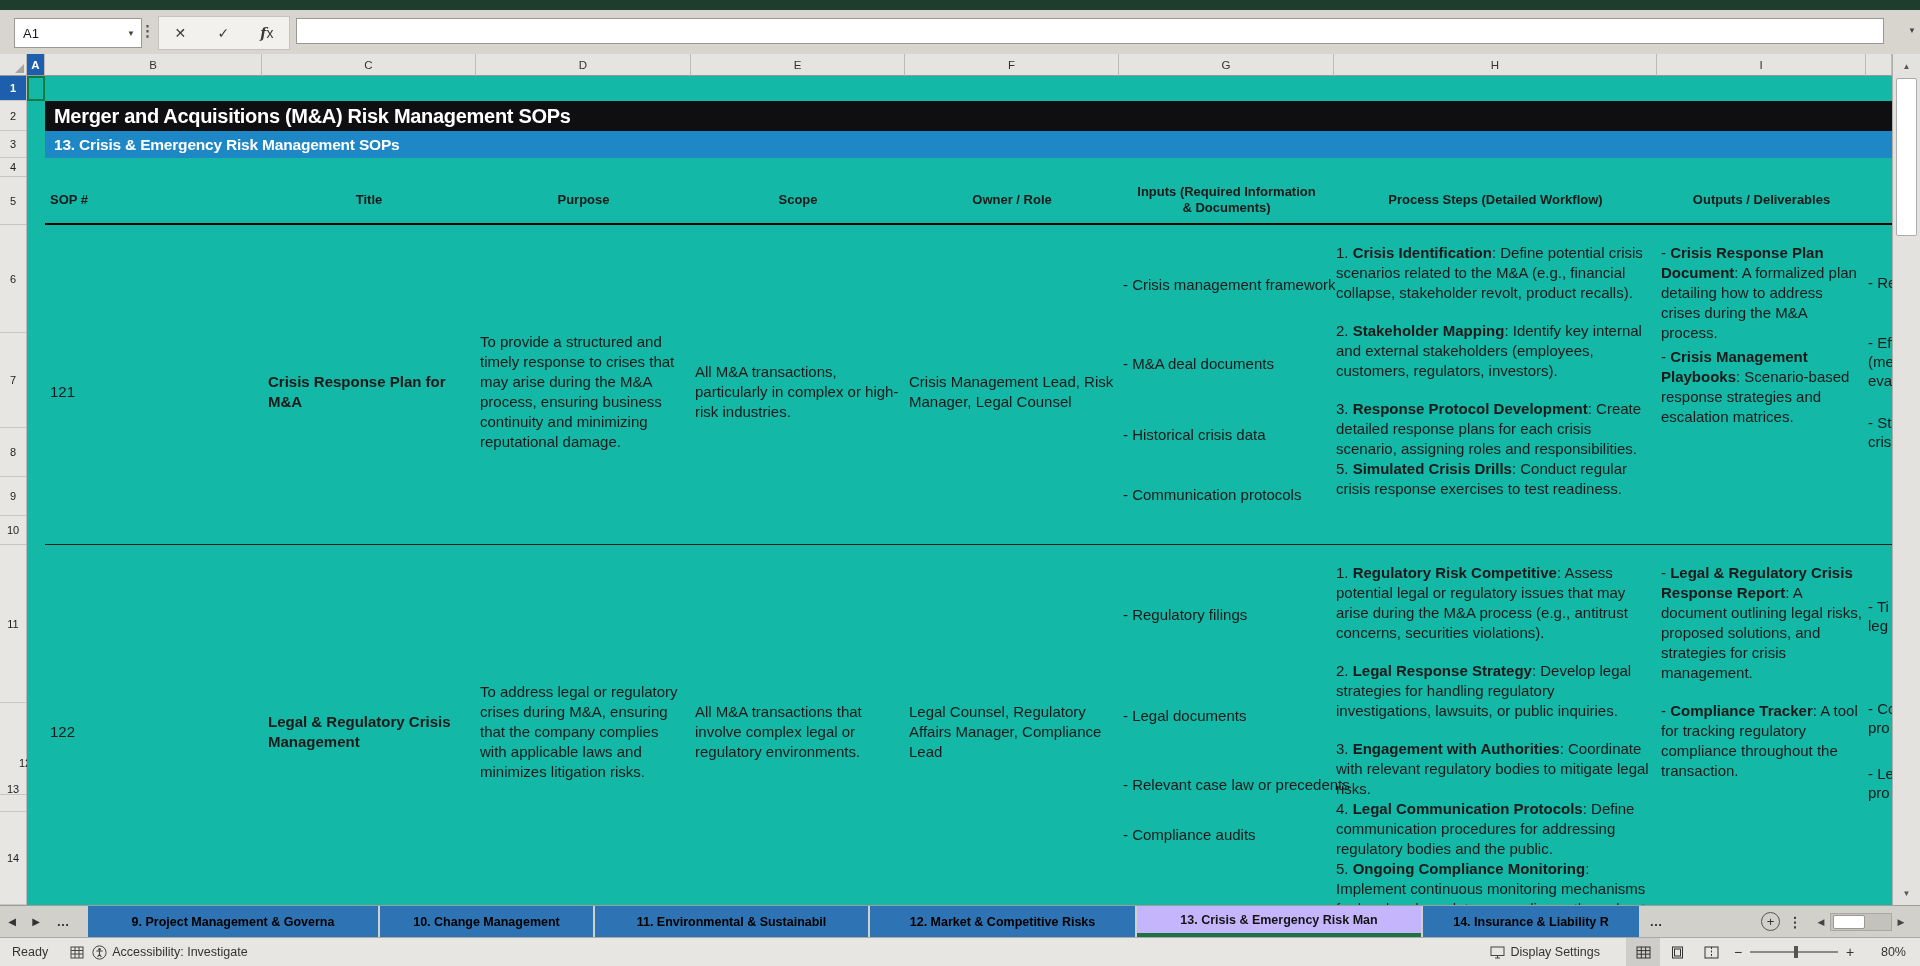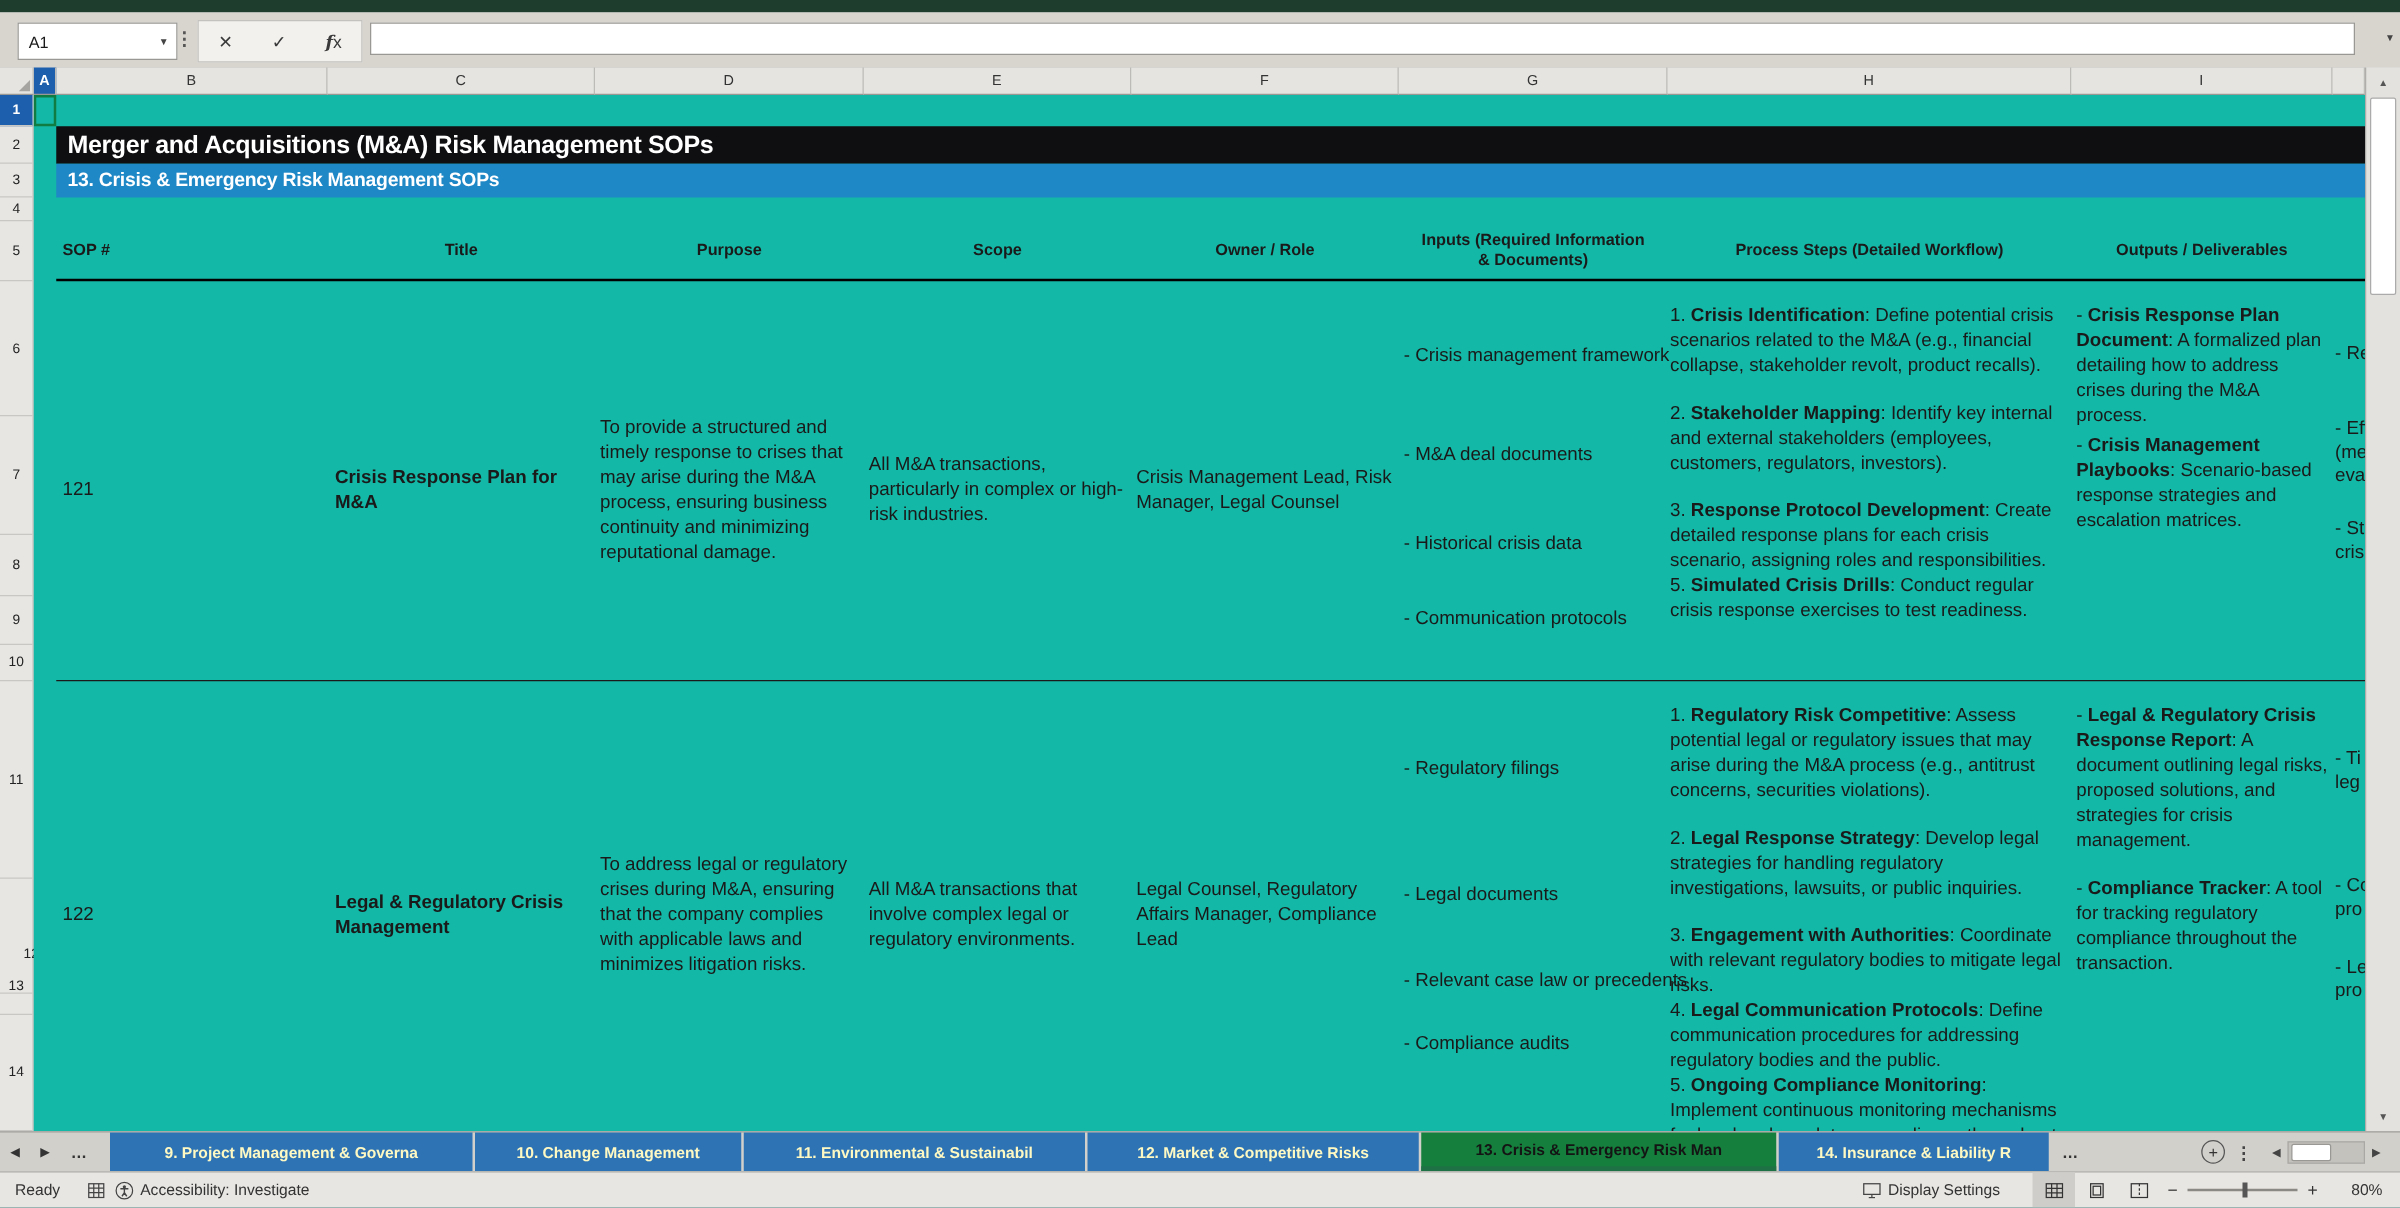--- a/index.html
+++ b/index.html
@@ -72,22 +72,22 @@
   .vs-up{top:2px;} .vs-down{bottom:2px;}
   .vs-thumb{position:absolute;left:3px;top:24px;width:21px;height:158px;background:#fff;border:1px solid #ababab;border-radius:2px;box-sizing:border-box;}
   
   .tabbar{position:absolute;left:0;top:905px;width:1920px;height:32px;background:#d2d0cb;border-top:1px solid #9f9d99;
     display:flex;align-items:stretch;box-sizing:border-box;}
   .tab-nav{width:24px;display:flex;align-items:center;justify-content:center;font-size:10px;color:#333;}
   .tab-ellipsis{width:30px;display:flex;align-items:center;justify-content:center;font-size:13px;color:#333;font-weight:bold;}
   .tab-ellipsis.left{margin-right:10px;}
   #tabs{display:flex;align-items:stretch;}
   .tab{margin-right:2px;display:flex;align-items:center;justify-content:center;background:var(--tab-blue,#2e74b5);
-    color:#fef9c3;font-size:12.5px;font-weight:bold;white-space:nowrap;overflow:hidden;box-sizing:border-box;}
-  .tab.active{background:#15803d;color:#141414;border-bottom:4px solid var(--active-tab-green,#1e7145);}
+    color:#000000;font-size:12.5px;font-weight:bold;white-space:nowrap;overflow:hidden;box-sizing:border-box;}
+  .tab.active{background:#c4b5fd;color:#141414;border-bottom:4px solid var(--active-tab-green,#1e7145);}
   .right-ctrls{margin-left:auto;display:flex;align-items:center;padding-right:10px;}
   .add-sheet{width:17px;height:17px;border:1px solid #555;border-radius:50%;display:flex;align-items:center;justify-content:center;
     font-size:13px;color:#333;margin:0 8px 0 4px;line-height:1;}
   .vdots2{font-size:14px;color:#444;font-weight:bold;margin-right:10px;}
   .hscroll{display:flex;align-items:center;}
   .hs-arrow{width:18px;text-align:center;font-size:9px;color:#444;}
   .hs-track{width:62px;height:18px;background:#c4c2bd;border:1px solid #aaa8a4;position:relative;box-sizing:border-box;}
   .hs-thumb{position:absolute;left:2px;top:1px;width:32px;height:14px;background:#fff;border:1px solid #9a9894;border-radius:2px;box-sizing:border-box;}
   
   .statusbar{position:absolute;left:0;top:937px;width:1920px;height:29px;background:#e8e6e2;border-top:1px solid #aba9a5;

